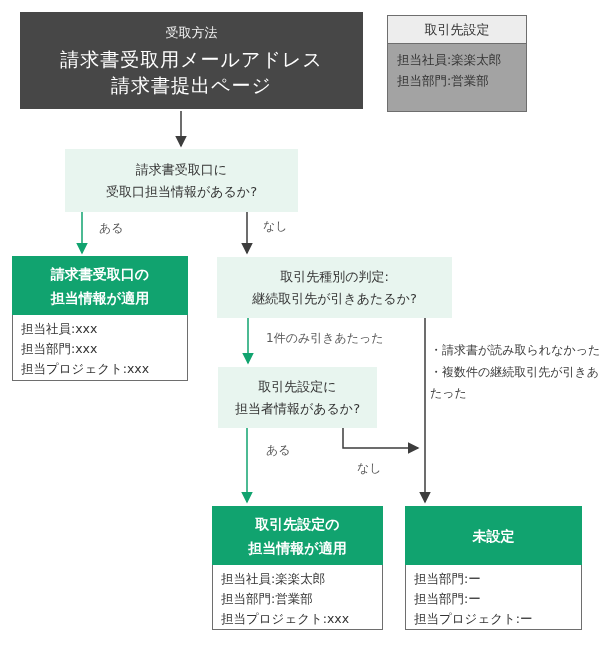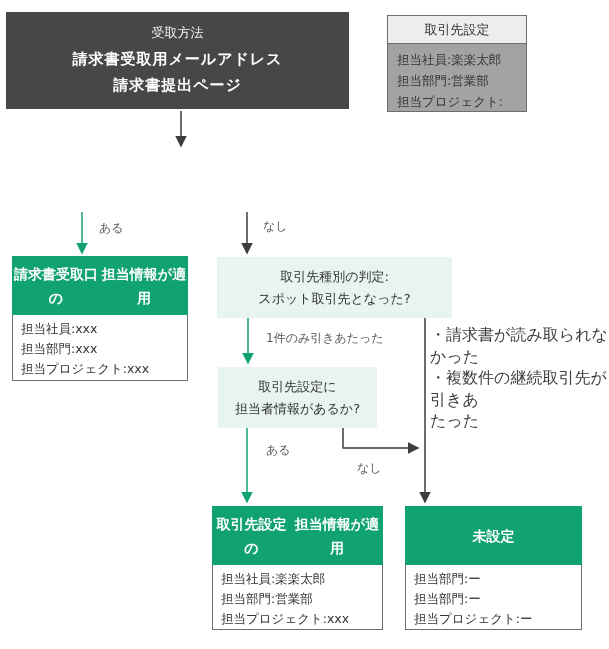--- a/index.html
+++ b/index.html
@@ -14,43 +14,43 @@
   }
   *{box-sizing:border-box;margin:0;padding:0}
   body{background:#fff;font-family:"DejaVu Sans",sans-serif;}
   .stage{position:relative;width:609px;height:649px;background:#fff;overflow:hidden}
   .abs{position:absolute}
 
   
   .connectors{position:absolute;left:0;top:0;width:609px;height:649px;z-index:1;pointer-events:none}
 
   
-  .dark-box{left:6px;top:12px;width:343px;height:97px;background:var(--color-dark-box);
+  .dark-box{left:20px;top:12px;width:343px;height:97px;background:var(--color-dark-box);
     color:#fff;text-align:center;padding-top:8px;z-index:2}
   .dark-box .sub{font-size:13px;line-height:26px;font-weight:400;color:#f2f2f2}
-  .dark-box .main{font-size:15px;line-height:26px;font-weight:bold;letter-spacing:1px}
+  .dark-box .main{font-size:19px;line-height:26px;font-weight:normal;letter-spacing:1px}
 
   
   .partner{left:387px;top:15px;width:140px;height:97px;background:#a3a3a3;
     border:1px solid var(--color-border);z-index:2}
   .partner-header{height:28px;background:var(--color-gray-header);border-bottom:1px solid var(--color-border);
     display:flex;align-items:center;justify-content:center;font-size:13px;color:var(--color-text)}
   .partner-body{padding:5px 9px 0 9px;font-size:12.5px;color:var(--color-text);line-height:21px}
 
   
   .mint{background:var(--color-mint);color:var(--color-text);display:flex;flex-direction:column;
     align-items:center;justify-content:center;text-align:center;font-size:13px;line-height:22px;z-index:2}
   .d1{left:65px;top:149px;width:233px;height:63px}
   .d2{left:217px;top:257px;width:235px;height:61px}
   .d3{left:218px;top:367px;width:159px;height:61px}
 
   
   .gcard{z-index:2}
   .gcard-header{background:var(--color-green);color:#fff;font-weight:bold;font-size:14px;line-height:24px;
-    display:flex;flex-direction:row;align-items:center;justify-content:center;text-align:center}
+    display:flex;flex-direction:column;align-items:center;justify-content:center;text-align:center}
   .gcard-body{background:#fff;border:1px solid var(--color-border);border-top:none;
     font-size:12.5px;color:var(--color-text);line-height:20px;padding:4px 24px 0 8px}
   .g1{left:12px;top:256px;width:176px}
   .g1 .gcard-header{height:59px}
   .g1 .gcard-body{height:66px}
   .g2{left:212px;top:506px;width:171px}
   .g2 .gcard-header{height:59px}
   .g2 .gcard-body{height:65px}
   .g3{left:405px;top:506px;width:177px}
   .g3 .gcard-header{height:59px}
@@ -58,21 +58,21 @@
 
   
   .edge-label{position:absolute;font-size:12px;color:var(--color-label);white-space:nowrap;z-index:3}
   .lbl-has1{left:99px;top:220px}
   .lbl-none1{left:263px;top:218px}
   .lbl-single{left:266px;top:330px}
   .lbl-has2{left:266px;top:442px}
   .lbl-none2{left:357px;top:460px}
 
   
-  .notes{left:430px;top:324px;width:178px;font-size:16px;color:var(--color-line-dark);
+  .notes{left:430px;top:340px;width:178px;font-size:12px;color:var(--color-line-dark);
     line-height:21.5px;z-index:3}
 </style>
 </head>
 <body>
 
 <div class="stage">
 
   <svg class="connectors" width="609" height="649" viewBox="0 0 609 649" xmlns="http://www.w3.org/2000/svg">
     <defs>
       <marker id="arrow-dark" markerWidth="9" markerHeight="9" refX="7" refY="4" orient="auto">
@@ -95,28 +95,31 @@
     <div class="sub">受取方法</div>
     <div class="main">請求書受取用メールアドレス</div>
     <div class="main">請求書提出ページ</div>
   </div>
 
   <div class="abs partner">
     <div class="partner-header">取引先設定</div>
     <div class="partner-body">
       <div>担当社員:楽楽太郎</div>
       <div>担当部門:営業部</div>
-      <div>担当プロジェクト:</div>
     </div>
   </div>
 
+  <div class="abs mint d1">
+    <div>請求書受取口に</div>
+    <div>受取口担当情報があるか?</div>
+  </div>
 
   <div class="abs mint d2">
     <div>取引先種別の判定:</div>
-    <div>スポット取引先となった?</div>
+    <div>継続取引先が引きあたるか?</div>
   </div>
 
   <div class="abs mint d3">
     <div>取引先設定に</div>
     <div>担当者情報があるか?</div>
   </div>
 
   <div class="abs gcard g1">
     <div class="gcard-header">
       <div>請求書受取口の</div>

